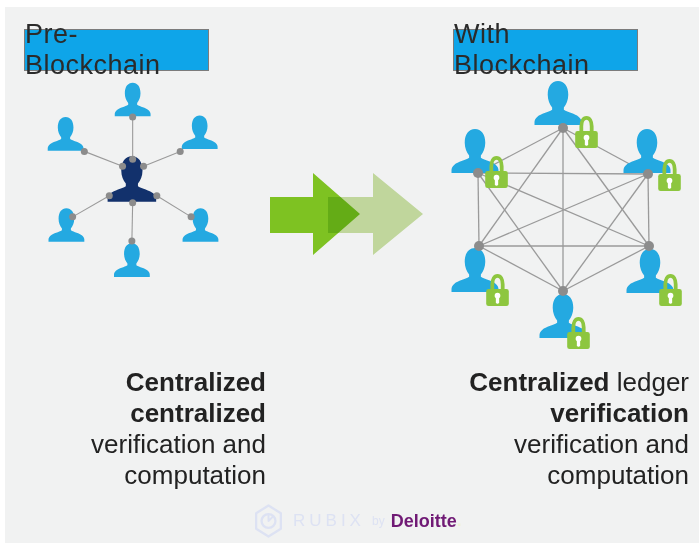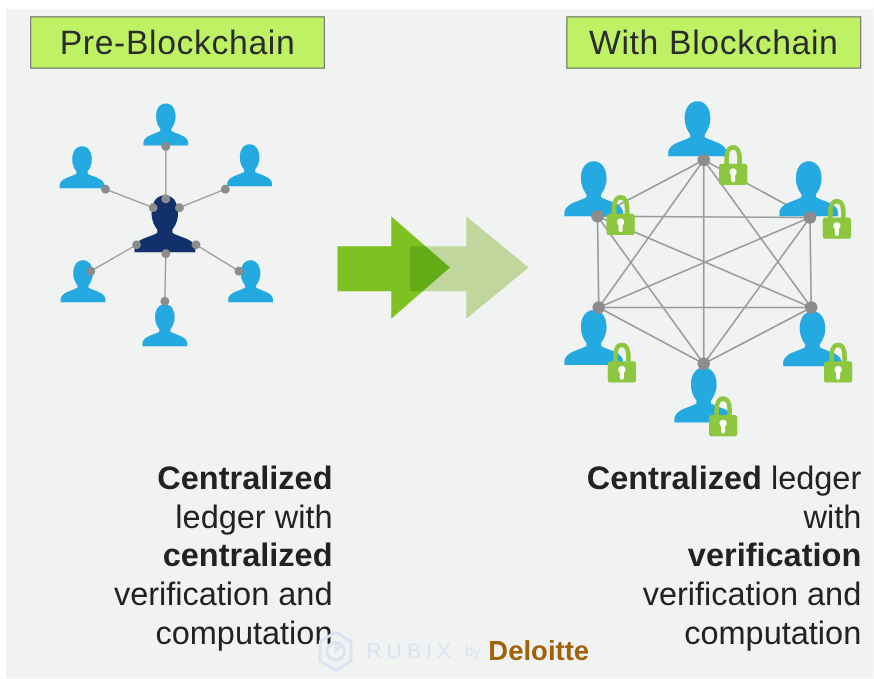--- a/index.html
+++ b/index.html
@@ -3,46 +3,46 @@
 <meta charset="utf-8">
 <style>
   html,body{margin:0;padding:0;}
   .page{
     position:relative;width:699px;height:543px;overflow:hidden;
     background:#f1f2f2;font-family:"Liberation Sans",sans-serif;
   }
   .frame-left{position:absolute;left:0;top:0;width:5px;height:100%;background:#ffffff;}
   .frame-top{position:absolute;left:0;top:0;width:100%;height:7px;background:#ffffff;}
   .title-box{
-    position:absolute;top:13px;width:236px;height:42px;
-    background:#bef264;border:1px solid #7c7c7c;box-sizing:border-box;
+    position:absolute;top:29px;width:185px;height:42px;
+    background:#0ea5e9;border:1px solid #7c7c7c;box-sizing:border-box;
     display:flex;align-items:center;justify-content:center;
     font-size:27px;font-weight:400;color:#2b2b2b;letter-spacing:0.5px;
   }
   .title-box.left{left:24px;}
-  .title-box.right{left:453px;text-align:center;}
+  .title-box.right{left:453px;}
   .net{position:absolute;}
   .net-left{left:0;top:75px;}
   .net-right{left:430px;top:75px;}
   .arrow-svg{position:absolute;left:265px;top:165px;}
   .caption{
     position:absolute;top:367px;text-align:right;
     font-size:26px;line-height:31px;color:#222222;font-weight:400;
   }
   .caption-left{left:26px;width:240px;}
   .caption-right{left:437px;width:252px;}
   .cap-bold{font-weight:700;}
   .watermark{
     position:absolute;left:253px;top:503px;height:36px;
     display:flex;align-items:center;color:#dde2f3;
   }
   .wm-logo{flex:0 0 auto;margin-right:9px;}
   .wm-brand{font-size:17px;letter-spacing:4px;font-weight:400;margin-right:7px;}
   .wm-by{font-size:12px;margin-right:6px;color:#dde2f3;}
-  .wm-company{font-size:22px;font-weight:700;color:#a16207;}
+  .wm-company{font-size:18px;font-weight:700;color:#701a75;}
   .wm-dot{font-size:17px;font-weight:700;color:#edf2d7;}
 </style>
 </head>
 <body>
 
 <div class="page">
   <div class="frame-left"></div>
   <div class="frame-top"></div>
 
   <svg width="0" height="0" style="position:absolute" aria-hidden="true">
@@ -145,29 +145,27 @@
       <use href="#lock" x="484" y="156" width="25" height="33"></use>
       <use href="#lock" x="657" y="159" width="25" height="33"></use>
       <use href="#lock" x="485" y="274" width="25" height="33"></use>
       <use href="#lock" x="658" y="274" width="25" height="33"></use>
       <use href="#lock" x="566" y="317" width="25" height="33"></use>
     </g>
   </svg>
 
   <div class="caption caption-left">
     <div class="cap-bold">Centralized</div>
-    <div>ledger with</div>
     <div class="cap-bold">centralized</div>
     <div>verification and</div>
     <div>computation</div>
   </div>
 
   <div class="caption caption-right">
     <div><span class="cap-bold">Centralized</span><span> ledger</span></div>
-    <div>with</div>
     <div class="cap-bold">verification</div>
     <div>verification and</div>
     <div>computation</div>
   </div>
 
   <div class="watermark">
     <svg class="wm-logo" width="31" height="34" viewBox="0 0 40 44">
       <use href="#hexlogo" width="40" height="44"></use>
     </svg>
     <span class="wm-brand">RUBIX</span>

